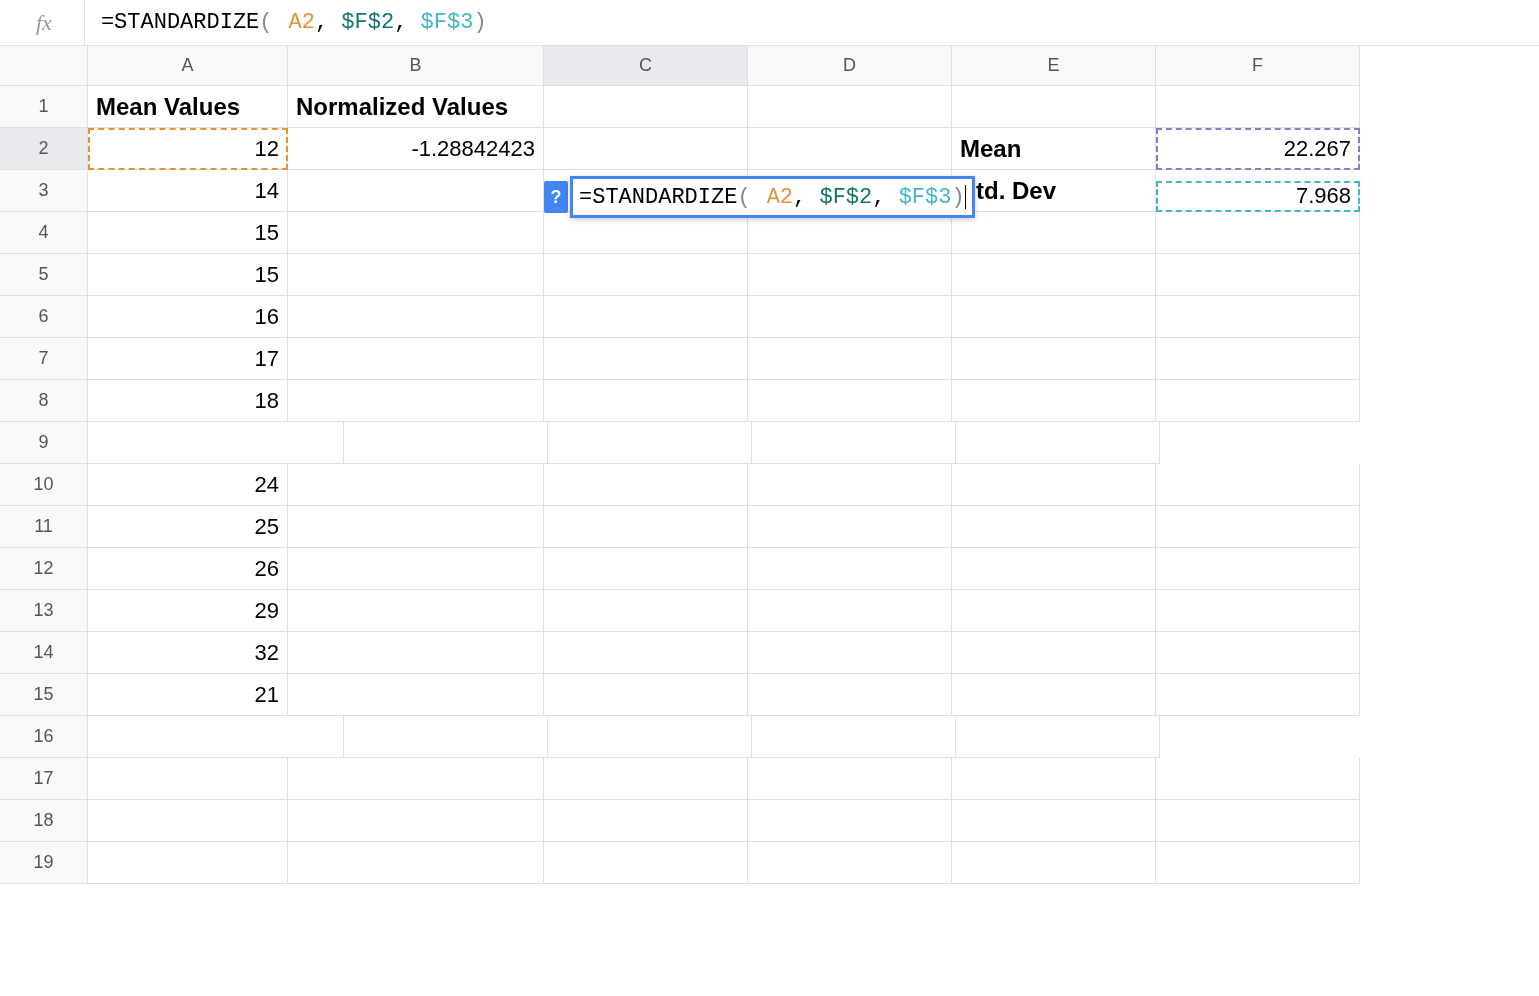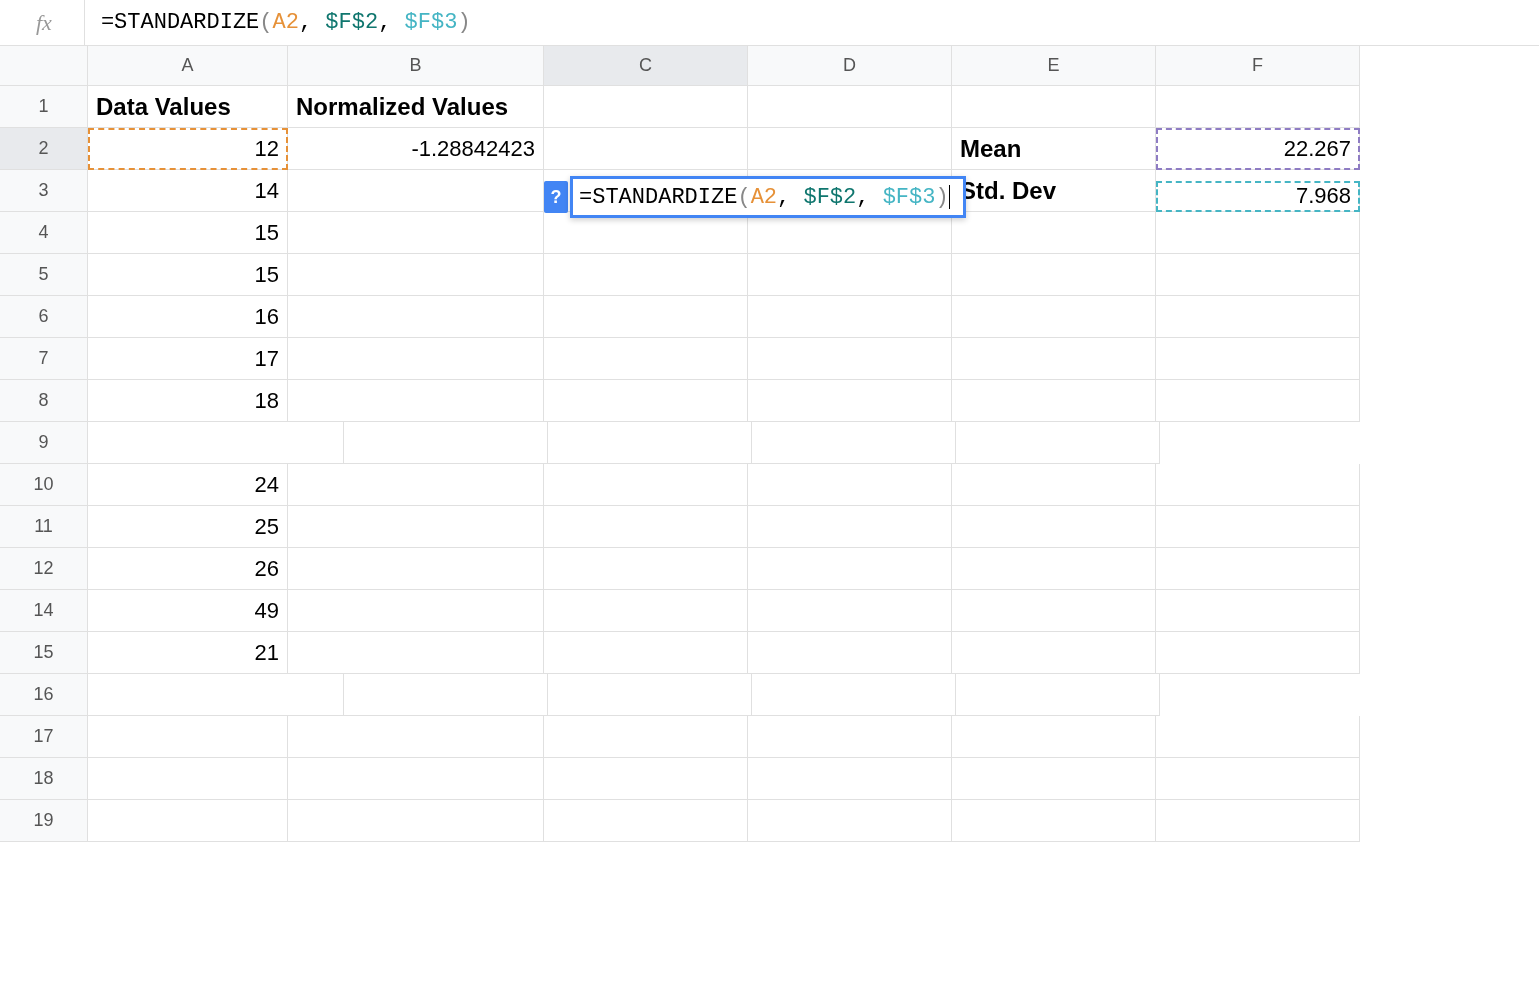--- a/index.html
+++ b/index.html
@@ -32,20 +32,21 @@
       font-size: 22px;
       color: #000;
       display: flex;
       align-items: center;
       border-left: 1px solid #e0e0e0;
       padding-left: 16px;
       height: 100%;
     }
     .formula-highlight-orange {
       color: #E69138;
+      margin-left: 16px;
     }
     .formula-highlight-purple {
       color: #0f766e;
       font-family: Liberation Mono, monospace;
     }
     .formula-highlight-teal {
       color: #45B5C4;
     }
     .formula-paren {
       color: #888;
@@ -195,21 +196,21 @@
     <div class="col-header col-B">B</div>
     <div class="col-header col-C selected">C</div>
     <div class="col-header col-D">D</div>
     <div class="col-header col-E">E</div>
     <div class="col-header col-F">F</div>
   </div>
 
   <div id="rows-container">
       <div class="data-row">
         <div class="row-header">1</div>
-        <div class="cell col-A bold">Data Values</div>
+        <div class="cell col-A bold">Mean Values</div>
         <div class="cell col-B bold">Normalized Values</div>
         <div class="cell col-C"></div>
         <div class="cell col-D"></div>
         <div class="cell col-E"></div>
         <div class="cell col-F"></div>
       </div>
       <div class="data-row">
         <div class="row-header selected">2</div>
         <div class="cell col-A right dashed-orange">12</div>
         <div class="cell col-B right">-1.28842423</div>
@@ -301,22 +302,31 @@
       <div class="data-row">
         <div class="row-header">12</div>
         <div class="cell col-A right">26</div>
         <div class="cell col-B"></div>
         <div class="cell col-C"></div>
         <div class="cell col-D"></div>
         <div class="cell col-E"></div>
         <div class="cell col-F"></div>
       </div>
       <div class="data-row">
+        <div class="row-header">13</div>
+        <div class="cell col-A right">29</div>
+        <div class="cell col-B"></div>
+        <div class="cell col-C"></div>
+        <div class="cell col-D"></div>
+        <div class="cell col-E"></div>
+        <div class="cell col-F"></div>
+      </div>
+      <div class="data-row">
         <div class="row-header">14</div>
-        <div class="cell col-A right">49</div>
+        <div class="cell col-A right">32</div>
         <div class="cell col-B"></div>
         <div class="cell col-C"></div>
         <div class="cell col-D"></div>
         <div class="cell col-E"></div>
         <div class="cell col-F"></div>
       </div>
       <div class="data-row">
         <div class="row-header">15</div>
         <div class="cell col-A right">21</div>
         <div class="cell col-B"></div>

